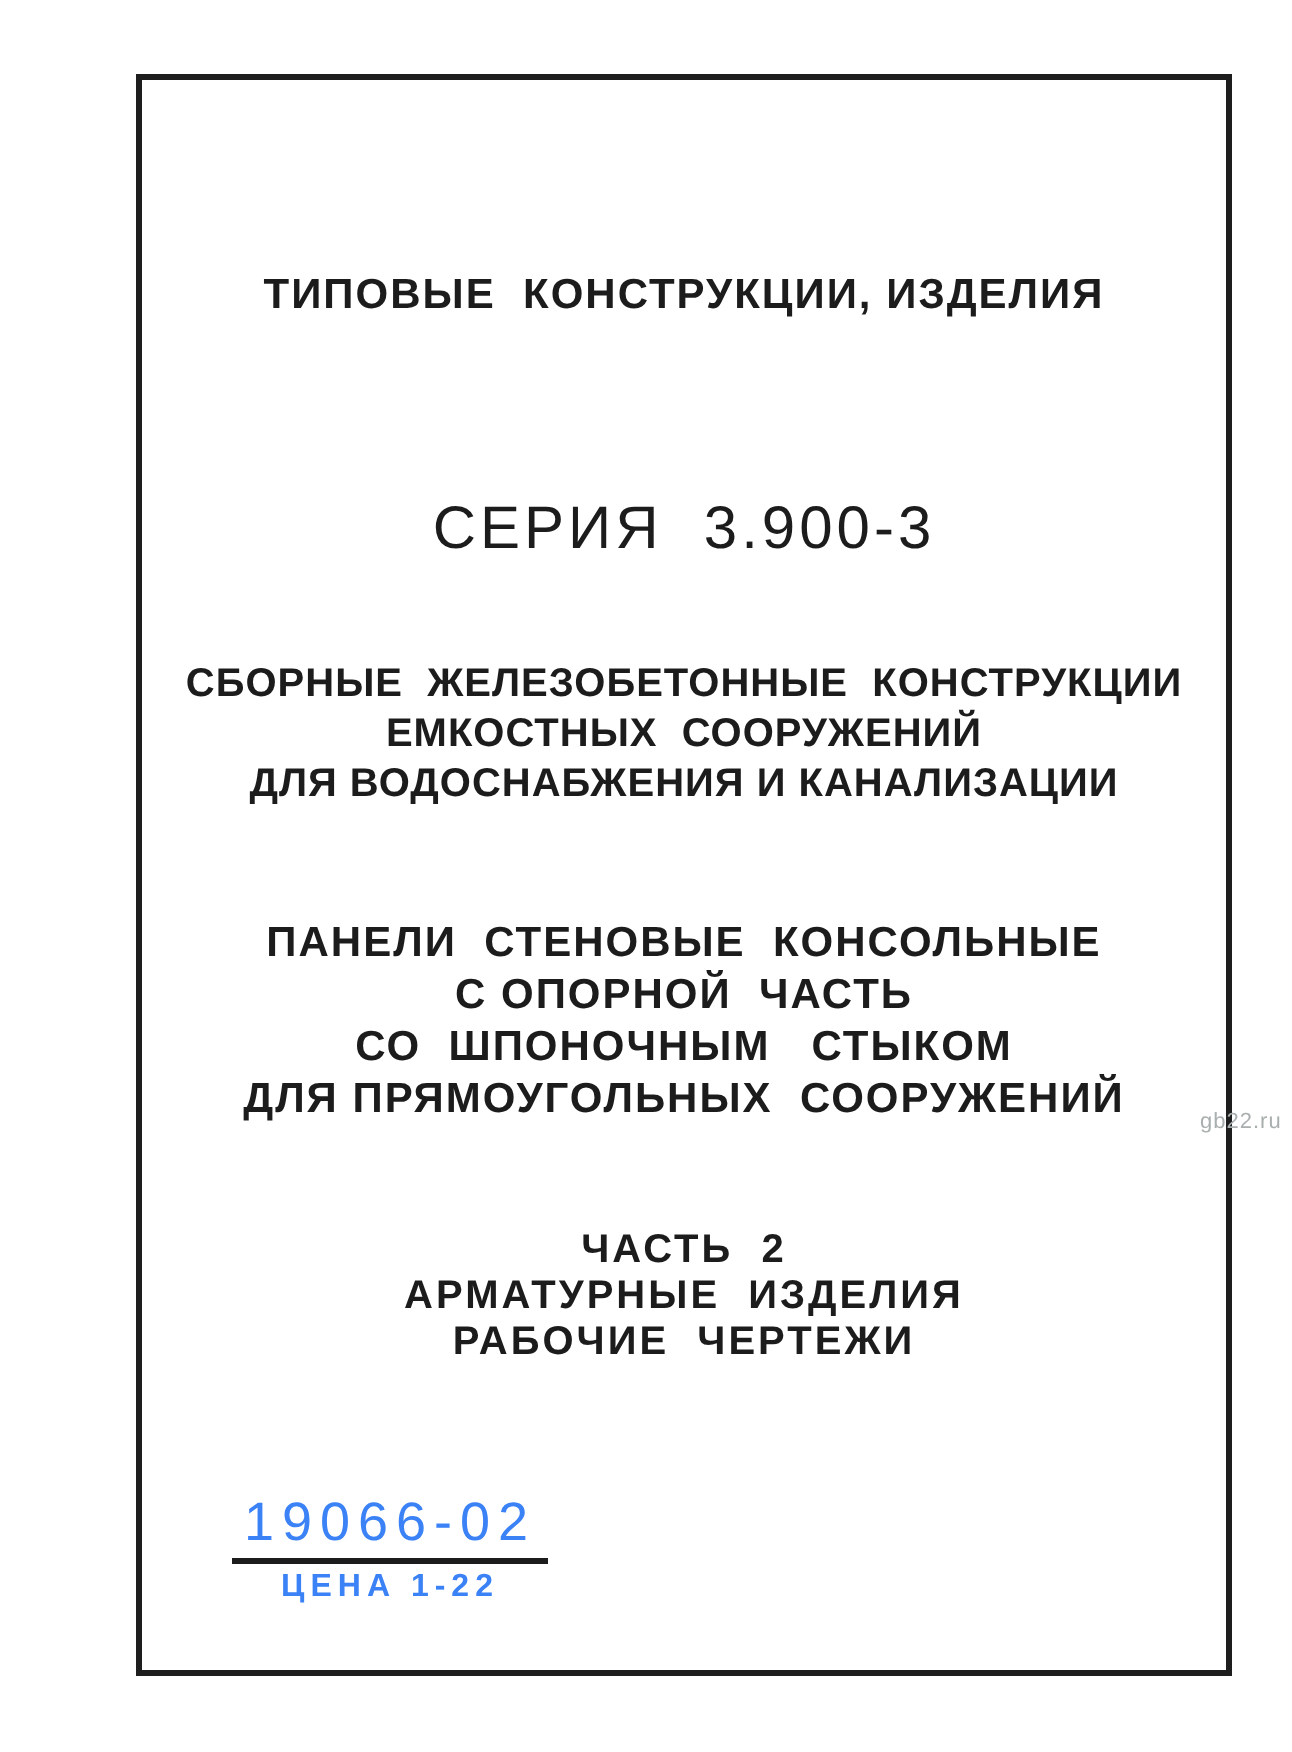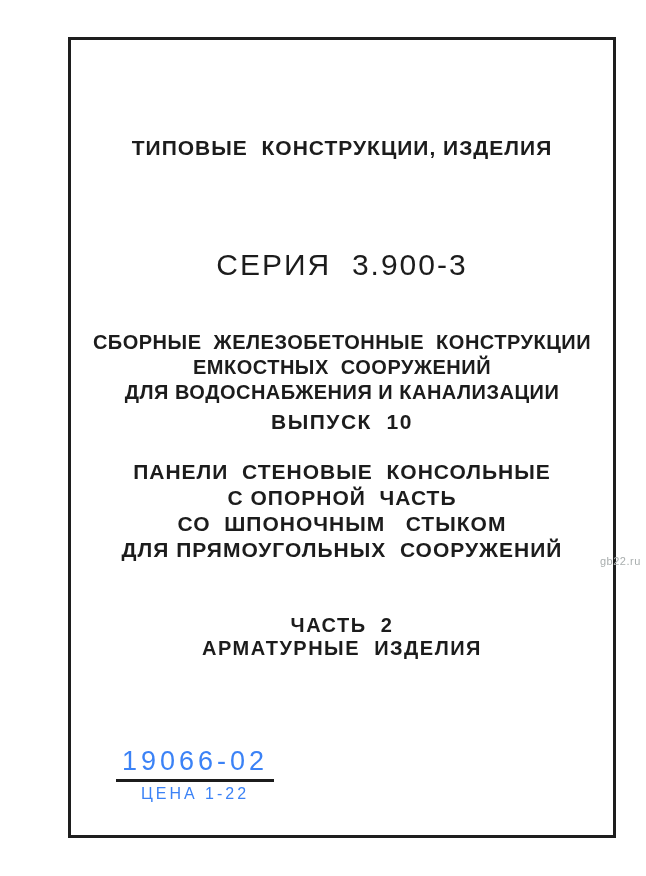--- a/index.html
+++ b/index.html
@@ -91,21 +91,21 @@
     letter-spacing: 4px;
     font-weight: 500;
     border-bottom: 3px solid #1c1c1c;
     padding: 0 6px 3px 6px;
   }
   .price-label {
     margin-top: 3px;
     font-size: 16px;
     line-height: 18px;
     letter-spacing: 3px;
-    font-weight: 400;
+    font-weight: 700;
   }
   .site-watermark {
     position: absolute;
     left: 600px;
     top: 555px;
     font-size: 11px;
     color: #a9aeae;
     letter-spacing: 0.5px;
     z-index: 5;
   }
@@ -116,25 +116,24 @@
 <div class="scan-page">
 
   <div class="page-frame">
 
     <div class="txt doc-type-header"><span>ТИПОВЫЕ  КОНСТРУКЦИИ, ИЗДЕЛИЯ</span><br></div>
 
     <div class="txt series-title">СЕРИЯ  3.900-3</div>
 
     <div class="txt subtitle-block"><span>СБОРНЫЕ  ЖЕЛЕЗОБЕТОННЫЕ  КОНСТРУКЦИИ</span><br><span>ЕМКОСТНЫХ  СООРУЖЕНИЙ</span><br><span>ДЛЯ ВОДОСНАБЖЕНИЯ И КАНАЛИЗАЦИИ</span></div>
 
-    <div class="txt issue-label">ВЫПУСК  10</div>
 
     <div class="txt panel-title-block"><span>ПАНЕЛИ  СТЕНОВЫЕ  КОНСОЛЬНЫЕ</span><br><span>С ОПОРНОЙ  ЧАСТЬ</span><br><span>СО  ШПОНОЧНЫМ   СТЫКОМ</span><br><span>ДЛЯ ПРЯМОУГОЛЬНЫХ  СООРУЖЕНИЙ</span></div>
 
-    <div class="txt part-block"><span>ЧАСТЬ  2</span><br><span>АРМАТУРНЫЕ  ИЗДЕЛИЯ</span><br></div>
+    <div class="txt part-block"><span>ЧАСТЬ  2</span><br><span>АРМАТУРНЫЕ  ИЗДЕЛИЯ</span><br><span>РАБОЧИЕ  ЧЕРТЕЖИ</span></div>
 
     <div class="number-block">
       <span class="doc-number">19066-02</span>
       <div class="price-label">ЦЕНА  1-22</div>
     </div>
 
   </div>
 
   <div class="site-watermark">gb22.ru</div>
 

